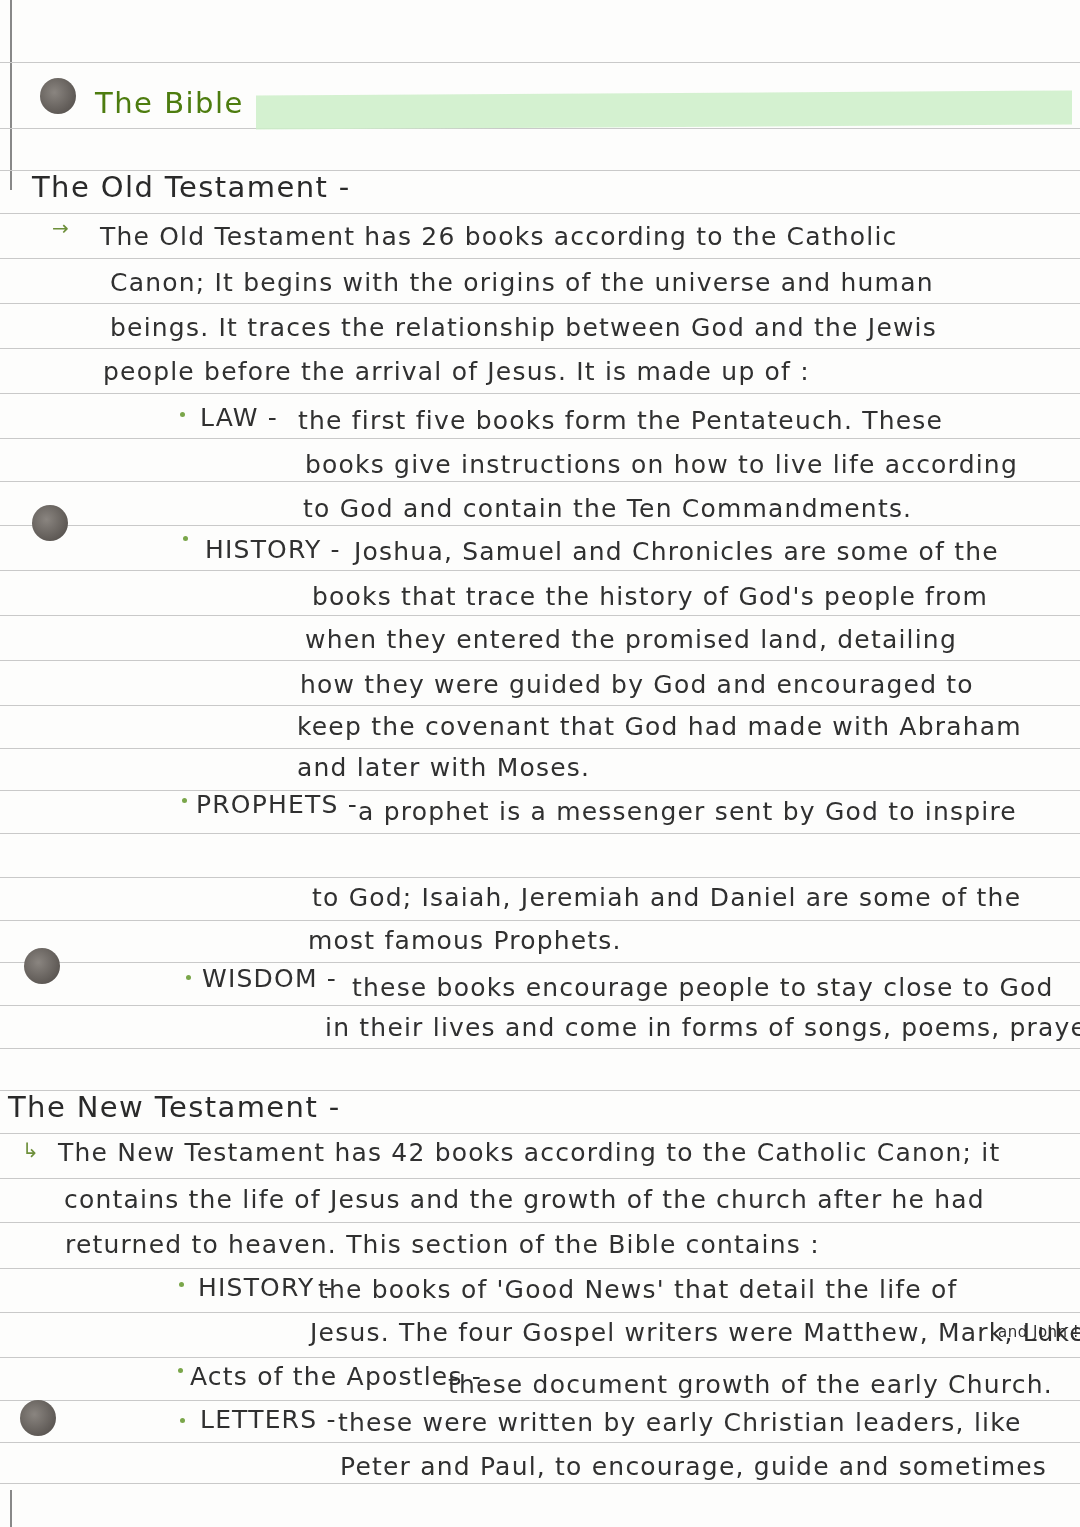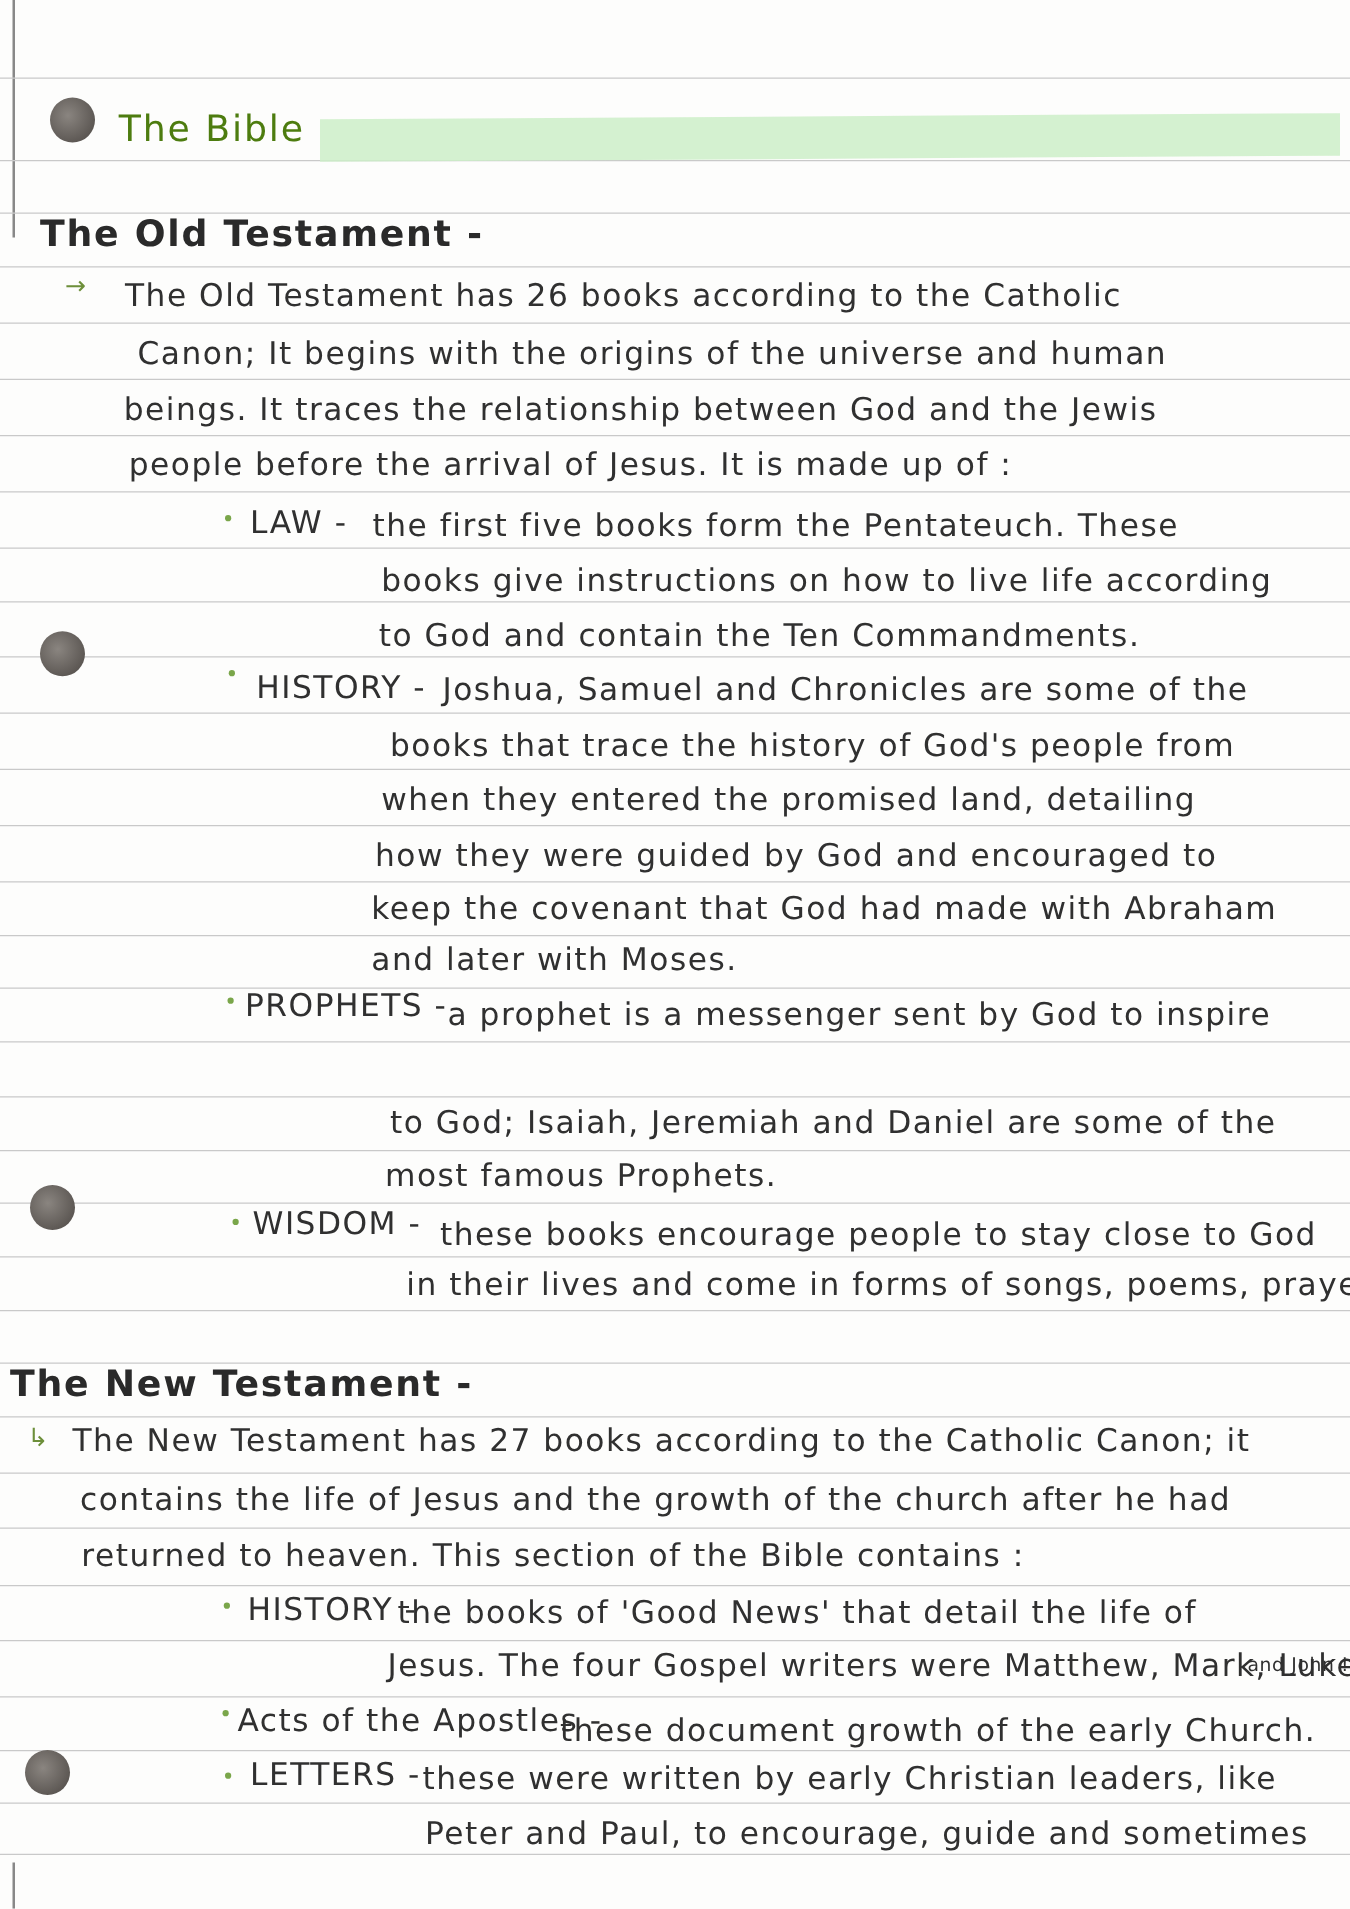--- a/index.html
+++ b/index.html
@@ -26,21 +26,21 @@
   }
   .text {
     position: absolute; white-space: nowrap;
     font-size: 25px; letter-spacing: 1.2px; color: #303030;
   }
   .title { font-size: 29px; letter-spacing: 1.5px; color: #4d7c0f; }
   .highlight {
     position: absolute; left: 256px; top: 93px; width: 816px; height: 34px;
     background: #cdeec8; opacity: .85; transform: skewY(-0.35deg);
   }
-  .heading { font-size: 29px; letter-spacing: 1.4px; color: #2a2a2a; font-weight: bold; }
+  .heading { font-size: 29px; letter-spacing: 1.4px; color: #2a2a2a; }
   .arrow { position: absolute; color: #6d8f3a; font-size: 20px; }
   .bullet {
     position: absolute; width: 5px; height: 5px; border-radius: 50%;
     background: #7aa64a;
   }
   .small { font-size: 15px; letter-spacing: .5px; }
 </style>
 </head>
 <body>
 
@@ -87,21 +87,21 @@
   <div class="hole" style="left:24px; top:948px"></div>
   <div class="hole" style="left:20px; top:1400px"></div>
 
   <div class="highlight"></div>
   <div class="text title" style="left:95px; top:86px">The Bible</div>
 
   <div class="text heading" style="left:32px; top:170px">The Old Testament -</div>
   <span class="arrow" style="left:52px; top:216px">→</span>
   <div class="text" style="left:100px; top:222px">The Old Testament has 26 books according to the Catholic</div>
   <div class="text" style="left:110px; top:268px">Canon; It begins with the origins of the universe and human</div>
-  <div class="text" style="left:99px; top:313px">beings. It traces the relationship between God and the Jewis</div>
+  <div class="text" style="left:110px; top:313px">beings. It traces the relationship between God and the Jewis</div>
   <div class="text" style="left:103px; top:357px">people before the arrival of Jesus. It is made up of :</div>
 
   <div class="bullet" style="left:180px; top:412px"></div>
   <div class="text" style="left:200px; top:403px">LAW -</div>
   <div class="text" style="left:298px; top:406px">the first five books form the Pentateuch. These</div>
   <div class="text" style="left:305px; top:450px">books give instructions on how to live life according</div>
   <div class="text" style="left:303px; top:494px">to God and contain the Ten Commandments.</div>
 
   <div class="bullet" style="left:183px; top:536px"></div>
   <div class="text" style="left:205px; top:535px">HISTORY -</div>
@@ -118,21 +118,21 @@
   <div class="text" style="left:312px; top:883px">to God; Isaiah, Jeremiah and Daniel are some of the</div>
   <div class="text" style="left:308px; top:926px">most famous Prophets.</div>
 
   <div class="bullet" style="left:186px; top:975px"></div>
   <div class="text" style="left:202px; top:964px">WISDOM -</div>
   <div class="text" style="left:352px; top:973px">these books encourage people to stay close to God</div>
   <div class="text" style="left:325px; top:1013px">in their lives and come in forms of songs, poems, prayers!</div>
 
   <div class="text heading" style="left:8px; top:1090px">The New Testament -</div>
   <span class="arrow" style="left:22px; top:1138px">↳</span>
-  <div class="text" style="left:58px; top:1138px">The New Testament has 27 books according to the Catholic Canon; it</div>
+  <div class="text" style="left:58px; top:1138px">The New Testament has 42 books according to the Catholic Canon; it</div>
   <div class="text" style="left:64px; top:1185px">contains the life of Jesus and the growth of the church after he had</div>
   <div class="text" style="left:65px; top:1230px">returned to heaven. This section of the Bible contains :</div>
 
   <div class="bullet" style="left:179px; top:1282px"></div>
   <div class="text" style="left:198px; top:1273px">HISTORY -</div>
   <div class="text" style="left:318px; top:1275px">the books of 'Good News' that detail the life of</div>
   <div class="text" style="left:310px; top:1318px">Jesus. The four Gospel writers were Matthew, Mark, Luke</div>
   <div class="text small" style="left:998px; top:1323px">and John !</div>
 
   <div class="bullet" style="left:178px; top:1368px"></div>

